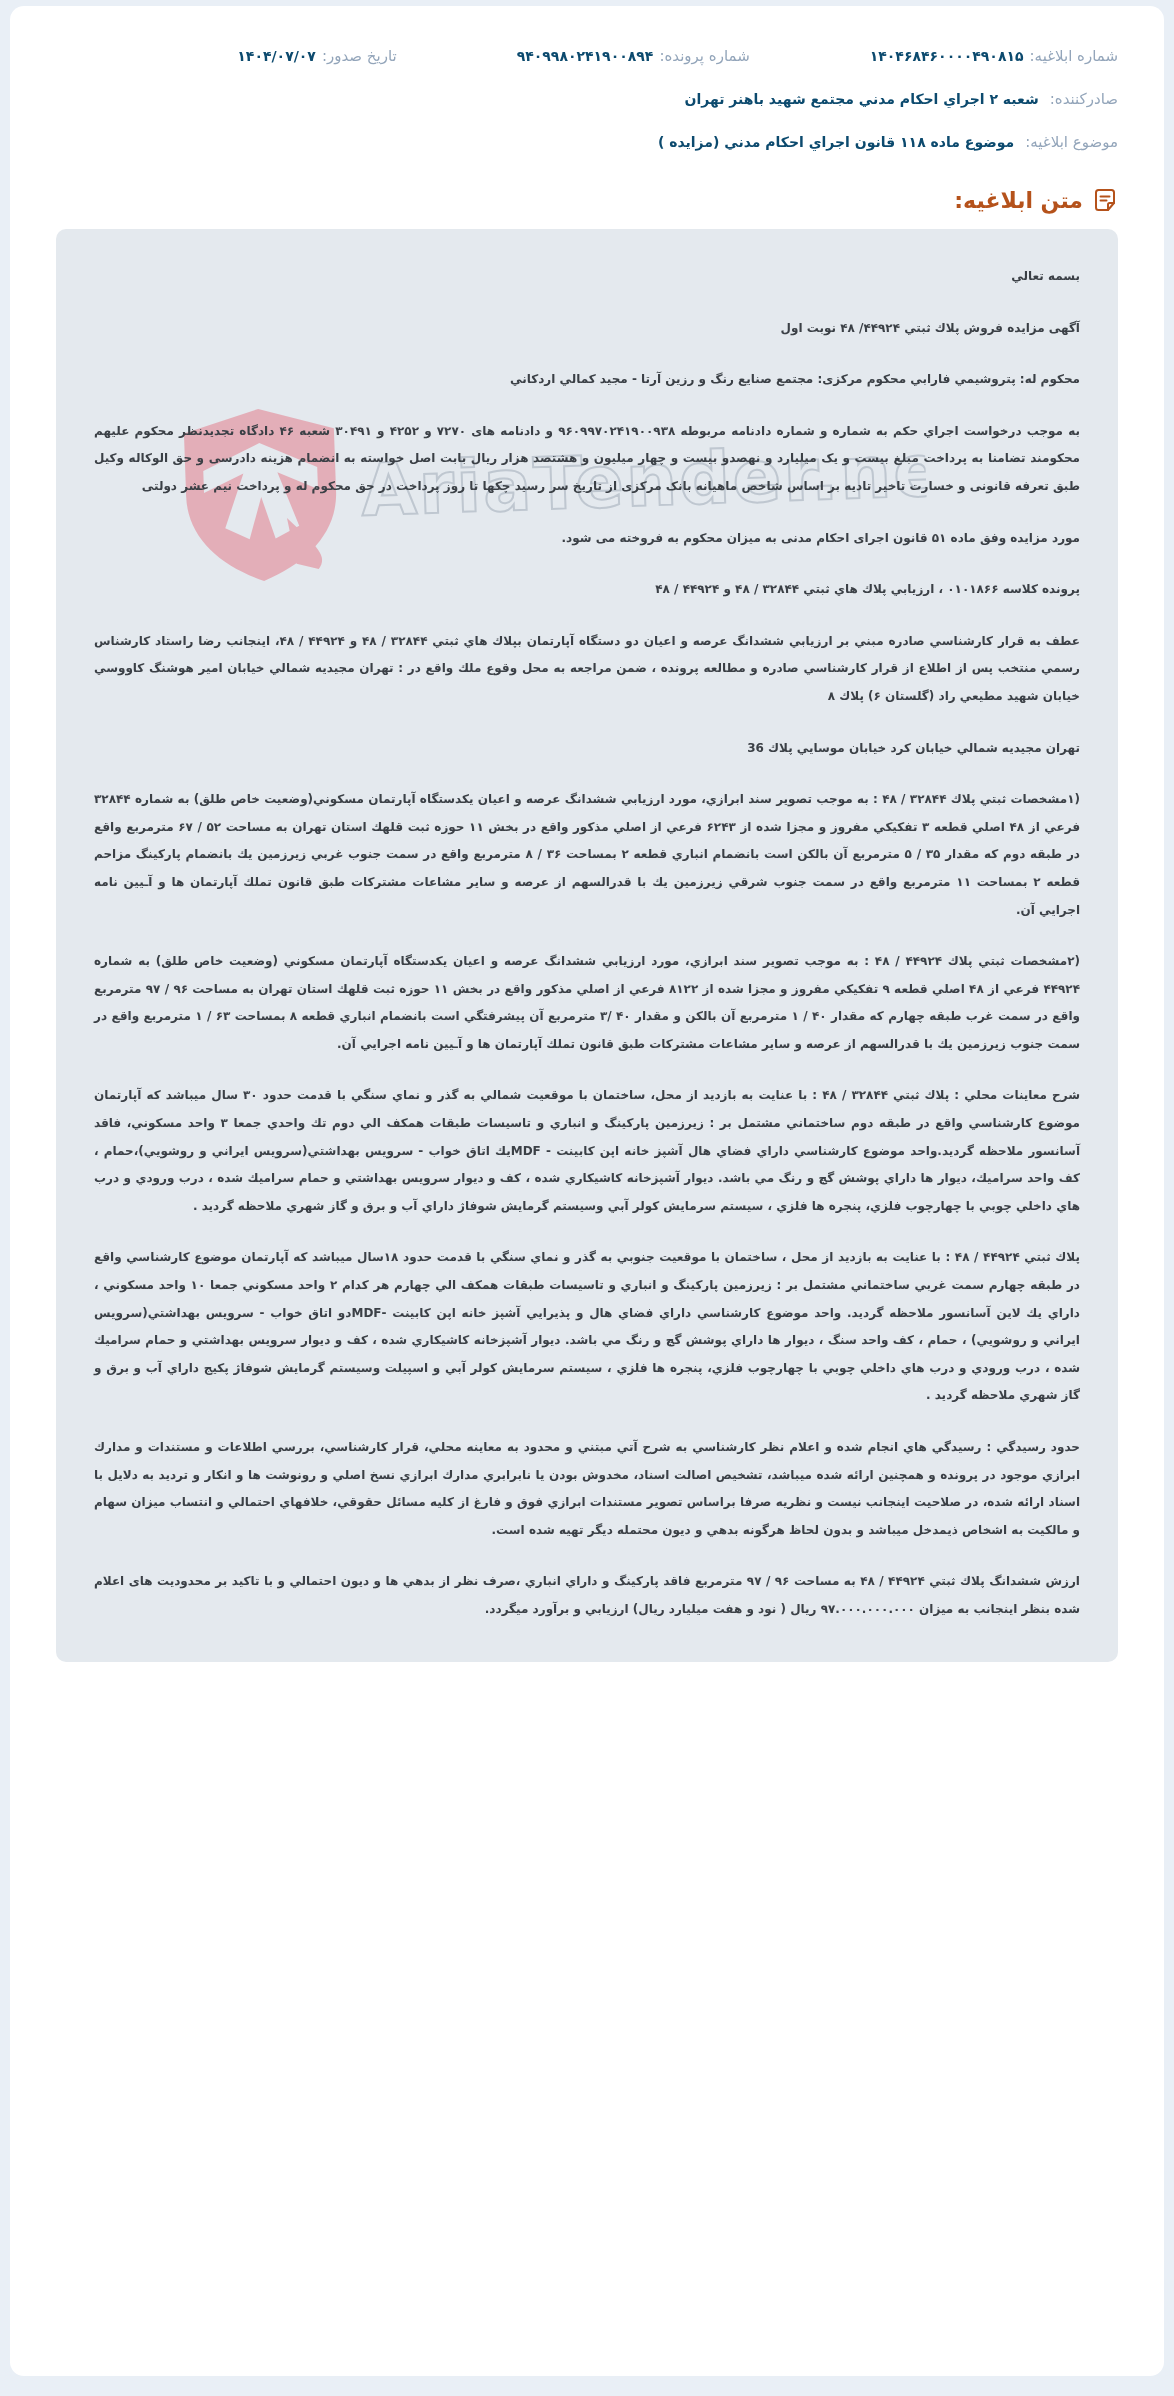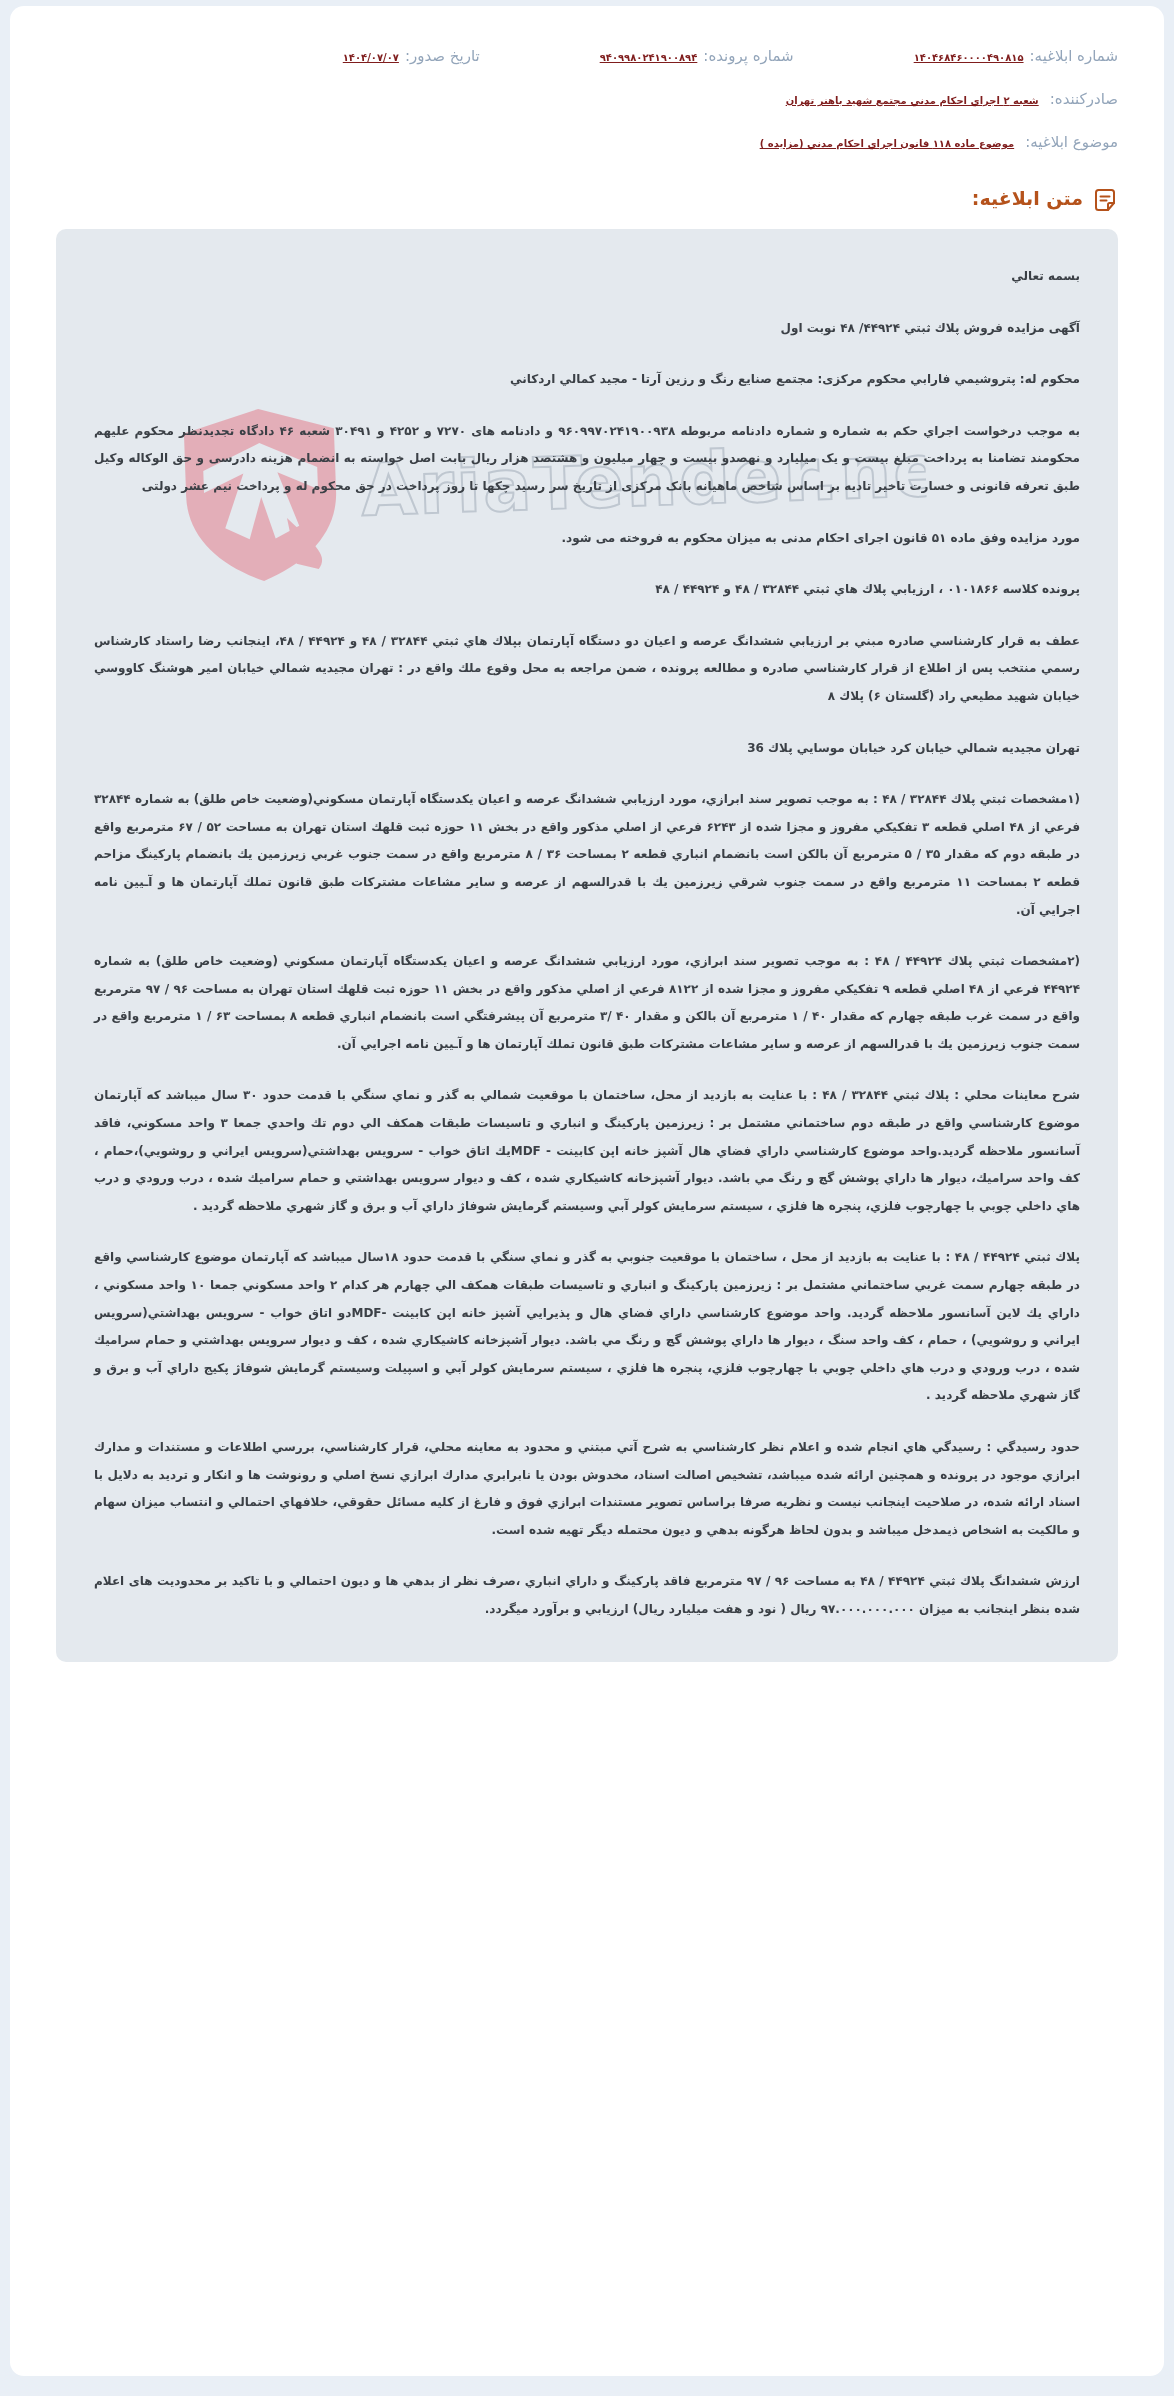--- a/index.html
+++ b/index.html
@@ -14,27 +14,27 @@
     position:relative;
   }
 
   
   .hdr-row1 {
     display:flex; flex-direction:row; gap:120px;
     align-items:baseline; margin-bottom:24px;
   }
   .hdr-field { white-space:nowrap; }
   .hdr-label { color:#93a5ba; font-size:15px; }
-  .hdr-value { color:#7f1d1d; font-size:10px; font-weight:bold; margin-right:6px;text-decoration:underline; }
+  .hdr-value { color:#0c4a6e; font-size:14px; font-weight:bold; margin-right:6px; }
   .hdr-line { margin-bottom:24px; }
 
   
   .section-title {
-    display:flex; align-items:flex-start; gap:9px;
-    color:#b5521b; font-weight:bold; font-size:19px;
+    display:flex; align-items:flex-end; gap:9px;
+    color:#b5521b; font-weight:bold; font-size:22px;
     margin:36px 0 16px 0;
   }
   .section-title svg { display:block; }
 
   
   .notice-box {
     background:#e4e9ee;
     border-radius:10px;
     padding:34px 38px 38px 38px;
     position:relative;

